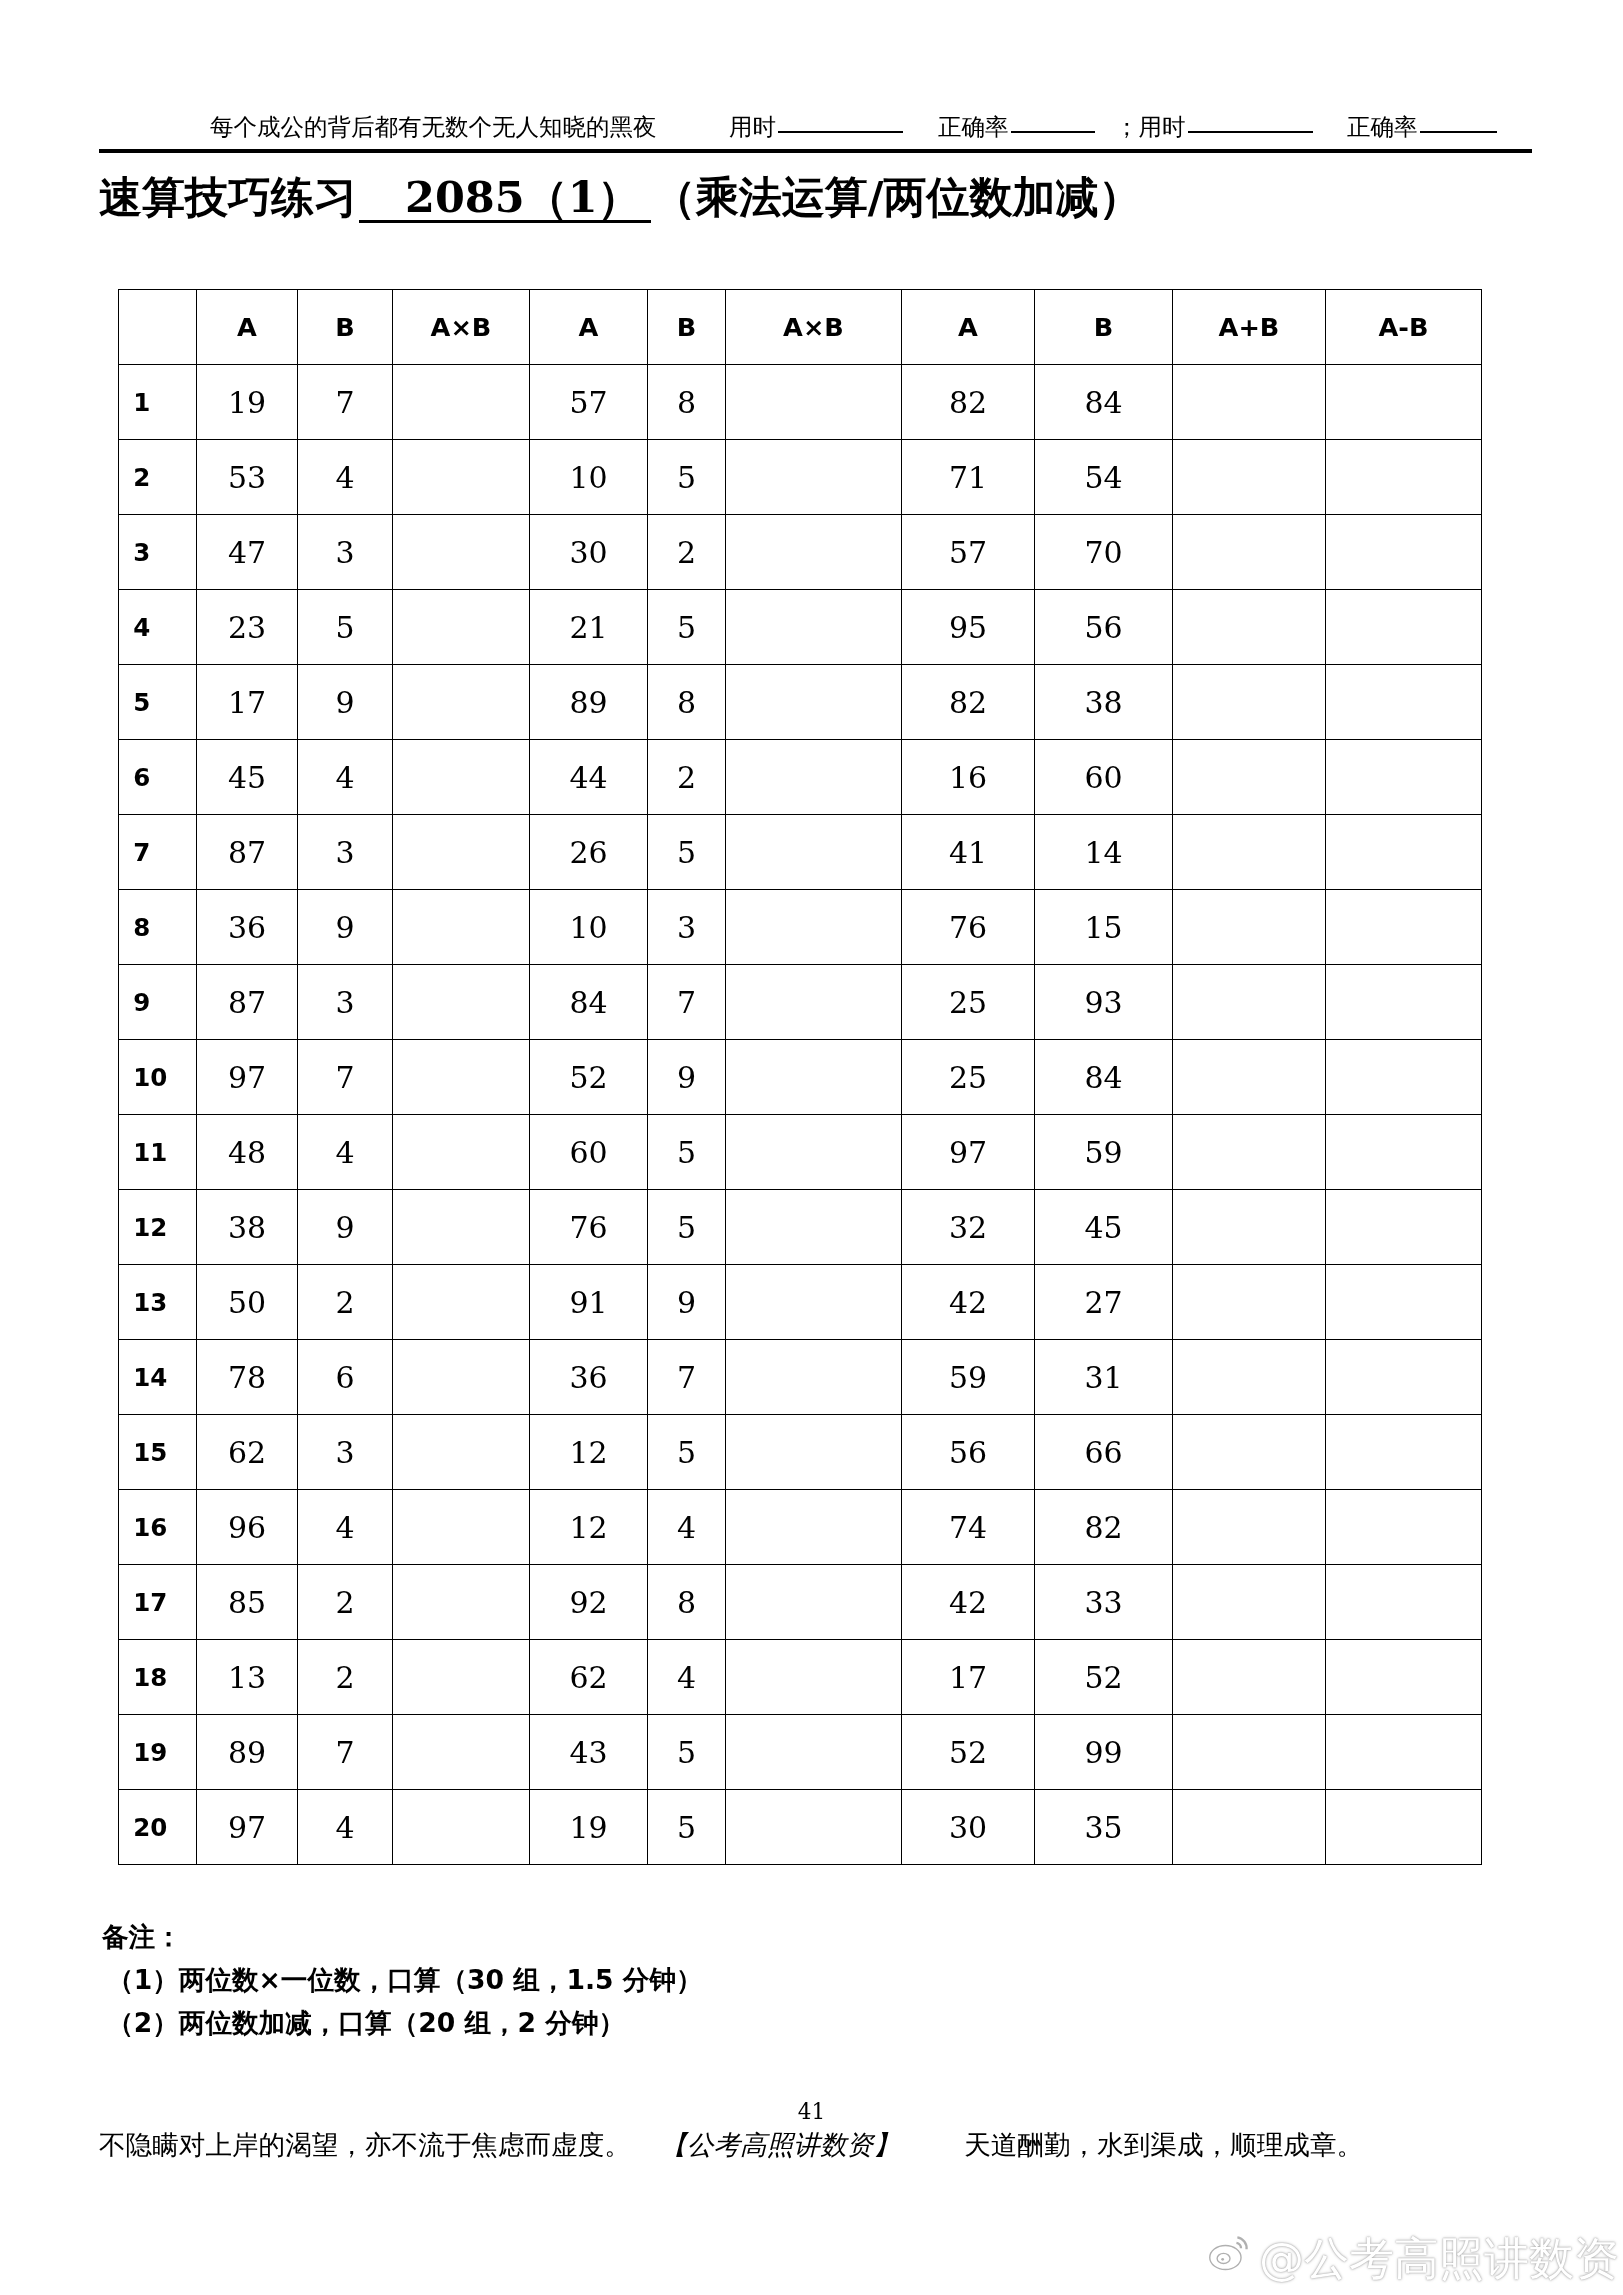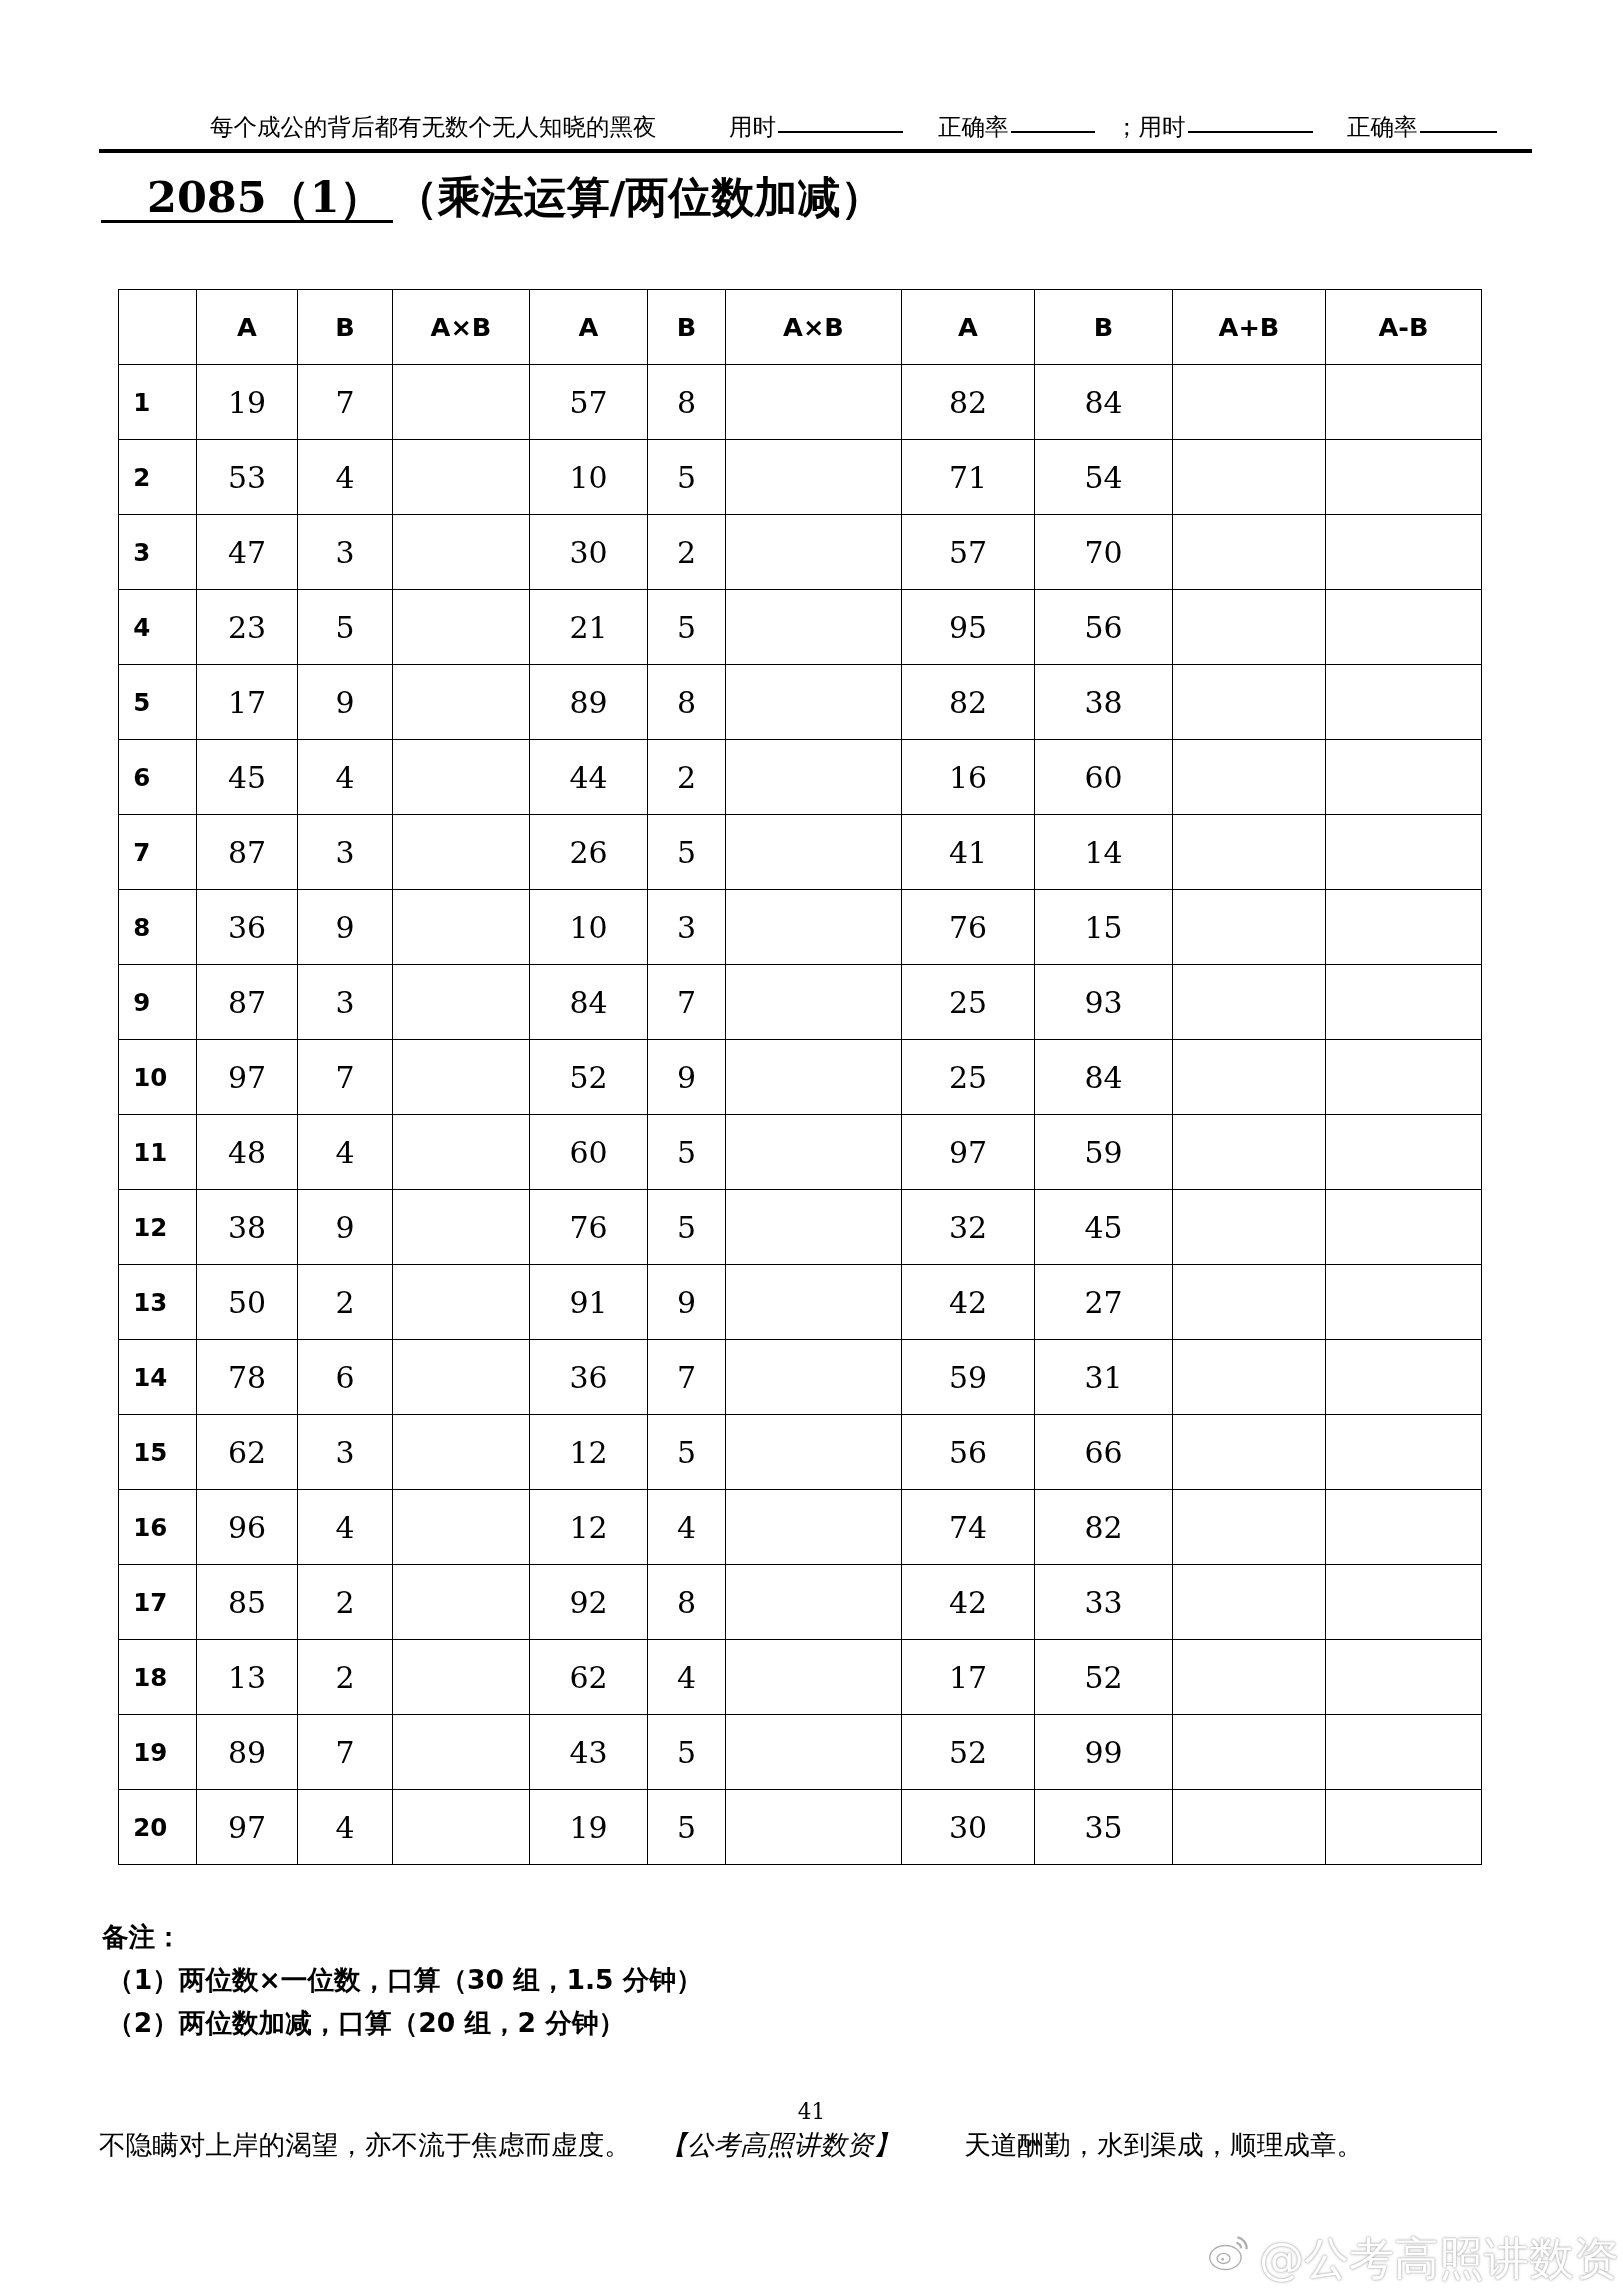--- a/index.html
+++ b/index.html
@@ -167,20 +167,21 @@
     <span class="hdr-blank" style="width:125px;"></span>
   </span>
   <span class="hdr-field" style="left:1270px;">
     <span>正确率</span>
     <span class="hdr-blank" style="width:77px;"></span>
   </span>
 </div>
 <div class="header-rule"></div>
 
 <div class="page-title">
+  <span>速算技巧练习</span>
   <span class="title-code">2085（1）</span>
   <span>（乘法运算/两位数加减）</span>
 </div>
 
 <table class="drill">
   <colgroup>
     <col style="width:78px">
     <col style="width:101px">
     <col style="width:95px">
     <col style="width:137px">

